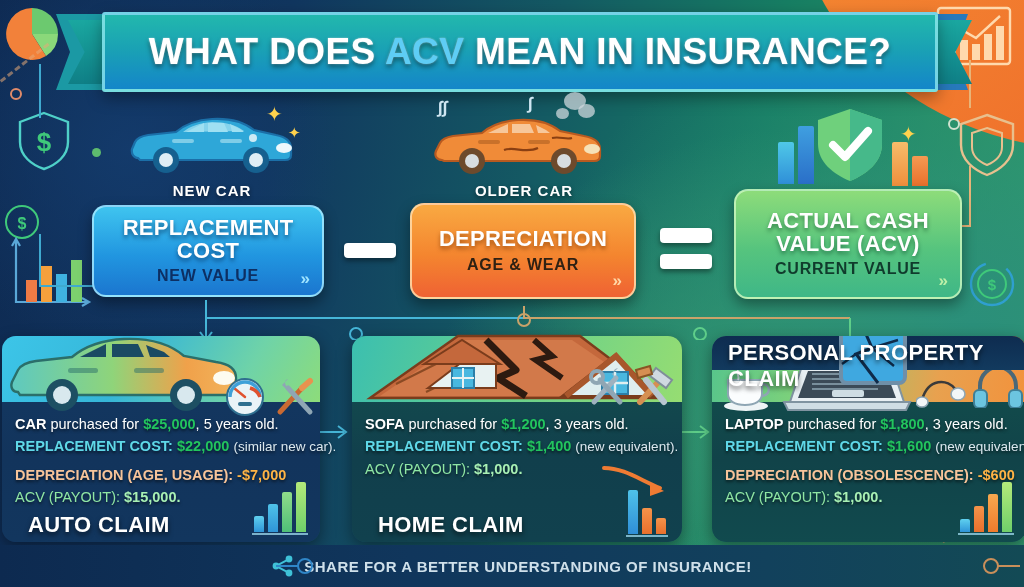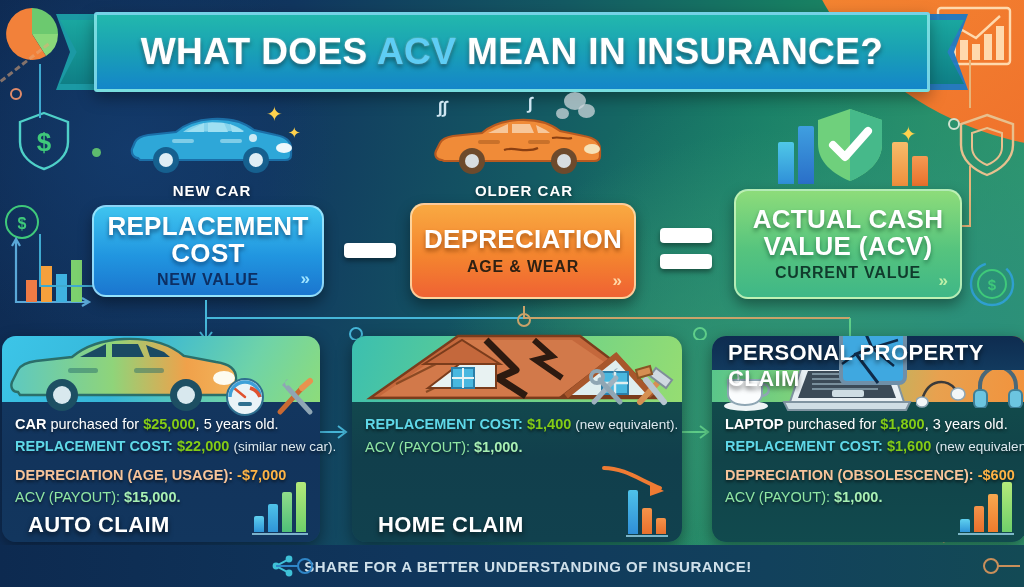--- a/index.html
+++ b/index.html
@@ -28,21 +28,21 @@
     background:linear-gradient(140deg,#f58b33 0%,#ef6f2b 100%);
   }
 
   
   .deco { position:absolute; pointer-events:none; }
   .ring { border-radius:50%; border:2px solid rgba(140,225,235,.5); }
   .dot { border-radius:50%; }
   .dashed { border-top:3px dashed rgba(230,170,120,.55); }
 
   
-  .ribbon-wrap { position:absolute; left:60px; top:12px; width:904px; height:84px; }
+  .ribbon-wrap { position:absolute; left:68px; top:12px; width:904px; height:84px; }
   .ribbon-tail {
     position:absolute; top:8px; width:64px; height:64px;
     background:linear-gradient(180deg,#1aa7a0,#0f7f86);
   }
   .ribbon-tail.l { left:0; clip-path:polygon(0 0,100% 0,100% 100%,0 100%,26% 50%); }
   .ribbon-tail.r { right:0; clip-path:polygon(0 0,100% 0,74% 50%,100% 100%,0 100%); }
   .ribbon {
     position:absolute; left:34px; right:34px; top:0; height:80px;
     background:linear-gradient(180deg,#22b8ad 0%,#1aa2b4 45%,#1486c9 100%);
     border:3px solid rgba(150,235,240,.75);
@@ -62,21 +62,21 @@
     position:absolute; font-size:15px; font-weight:bold; color:#fff;
     letter-spacing:1px; text-align:center;
     text-shadow:0 2px 4px rgba(0,0,0,.5);
   }
   .fbox {
     position:absolute; border-radius:14px;
     display:flex; flex-direction:column; align-items:center; justify-content:center;
     box-shadow:0 6px 14px rgba(0,0,0,.38);
   }
   .fbox .main {
-    font-size:26px; font-weight:bold; line-height:1.02; text-align:center;
+    font-size:22px; font-weight:bold; line-height:1.02; text-align:center;
     letter-spacing:.3px;
   }
   .fbox .sub { font-size:16px; font-weight:bold; letter-spacing:.8px; margin-top:5px; }
   .fbox .chev { position:absolute; right:12px; bottom:6px; font-size:17px; font-weight:bold; }
 
   .box-blue {
     left:92px; top:205px; width:232px; height:92px;
     background:linear-gradient(180deg,#3fc4ef 0%,#2196e0 55%,#1b76cf 100%);
     border:2px solid rgba(170,235,255,.8);
   }
@@ -136,21 +136,21 @@
     position:absolute; left:0; right:0; top:66px; bottom:0;
     padding:11px 12px 8px 13px;
   }
   .ln { font-size:14.5px; line-height:1.52; white-space:nowrap;
         text-shadow:0 2px 3px rgba(0,0,0,.55); }
   .ln .k { font-weight:bold; }
   .ln .white { color:#ffffff; }
   .ln .cyan { color:#5fd8e8; font-weight:bold; }
   .ln .peach { color:#f7c49a; font-weight:bold; }
   .ln .green { color:#8fe6a4; font-weight:normal; }
-  .ln .amt { font-weight:bold; color:#84cc16; }
+  .ln .amt { font-weight:bold; color:#22c55e; }
   .ln .amt-o { font-weight:bold; color:#ffb445; }
   .ln .amt-g { font-weight:bold; color:#a8f0b4; }
   .ln .muted { color:#dbe8ef; font-weight:normal; font-size:13.5px; }
 
   .card-auto { left:2px; top:336px; width:318px; height:206px; }
   .card-auto .card-inner { background:linear-gradient(180deg,#143963 0%,#12345c 60%,#12365e 100%); }
   .card-auto .card-head { background:linear-gradient(120deg,#3cc5e8 0%,#36b6d8 40%,#6fd3a8 75%,#8ddc7a 100%); }
 
   .card-home { left:352px; top:336px; width:330px; height:206px; }
   .card-home .card-inner { background:linear-gradient(180deg,#14524f 0%,#113f4c 60%,#11414e 100%); }
@@ -462,20 +462,23 @@
       <path d="M36 38 L16 16" stroke="#8fa6b4" stroke-width="5" stroke-linecap="round"></path>
       <circle cx="13" cy="13" r="6" fill="none" stroke="#8fa6b4" stroke-width="4"></circle>
     </svg>
     <svg class="deco" style="left:276px;top:26px;z-index:6;" width="48" height="46" viewBox="0 0 48 46">
       <path d="M12 40 L34 16" stroke="#d58f52" stroke-width="6" stroke-linecap="round"></path>
       <path d="M28 6 L44 18 L38 26 L22 14 Z" fill="#cfd9e0" stroke="#7f8e99" stroke-width="2"></path>
       <path d="M36 40 L18 18" stroke="#b8c6d0" stroke-width="6" stroke-linecap="round"></path>
       <path d="M8 8 L22 4 L24 12 L10 16 Z" fill="#d58f52" stroke="#8a5424" stroke-width="2"></path>
     </svg>
     <div class="card-body">
+      <div class="ln">
+        <span class="white k">SOFA</span><span class="white"> purchased for </span><span class="amt">$1,200</span><span class="white">, 3 years old.</span>
+      </div>
       <div class="ln">
         <span class="cyan">REPLACEMENT COST:</span>
         <span class="amt">$1,400</span>
         <span class="muted">(new equivalent).</span>
       </div>
       <div class="ln">
         <span class="green">ACV (PAYOUT):</span>
         <span class="amt-g">$1,000.</span>
       </div>
       <svg class="deco" style="right:12px;bottom:44px;" width="70" height="34" viewBox="0 0 70 34">

